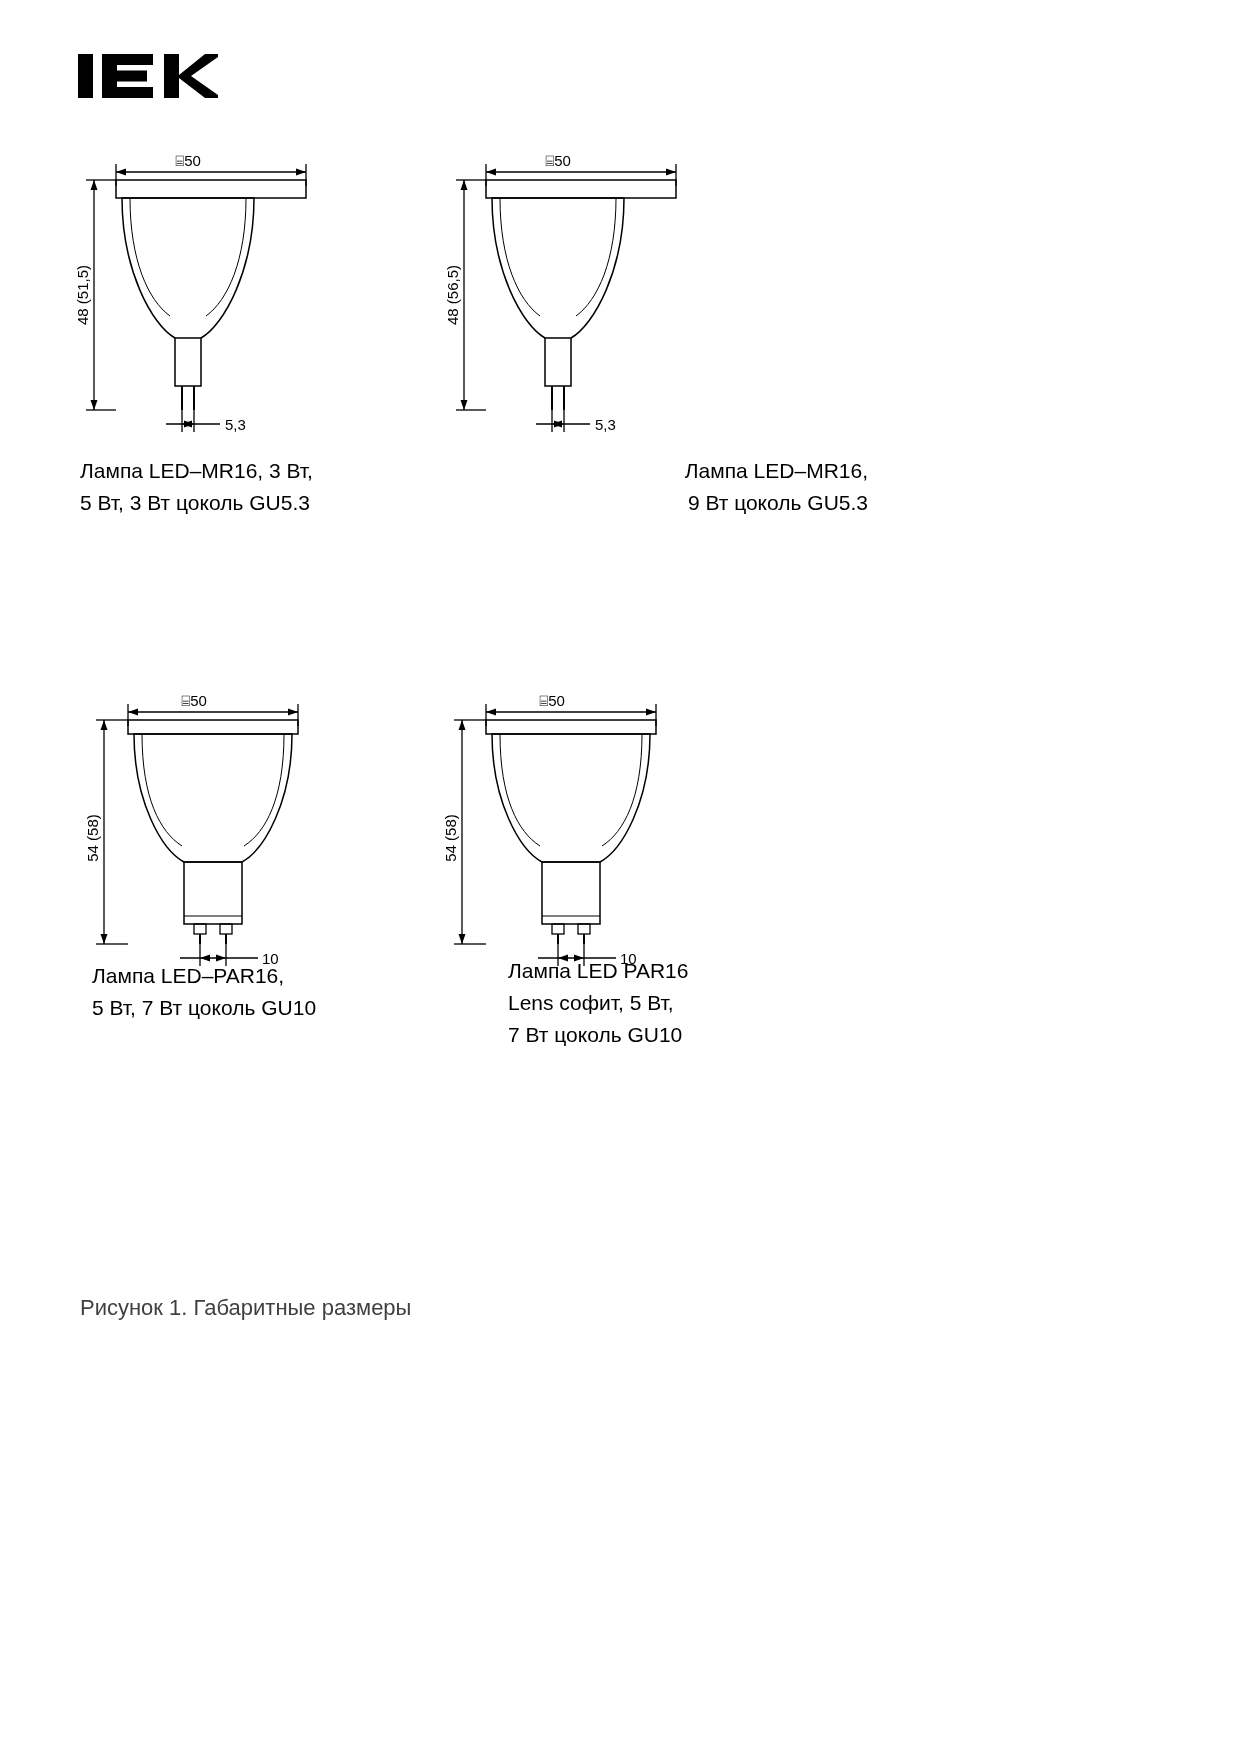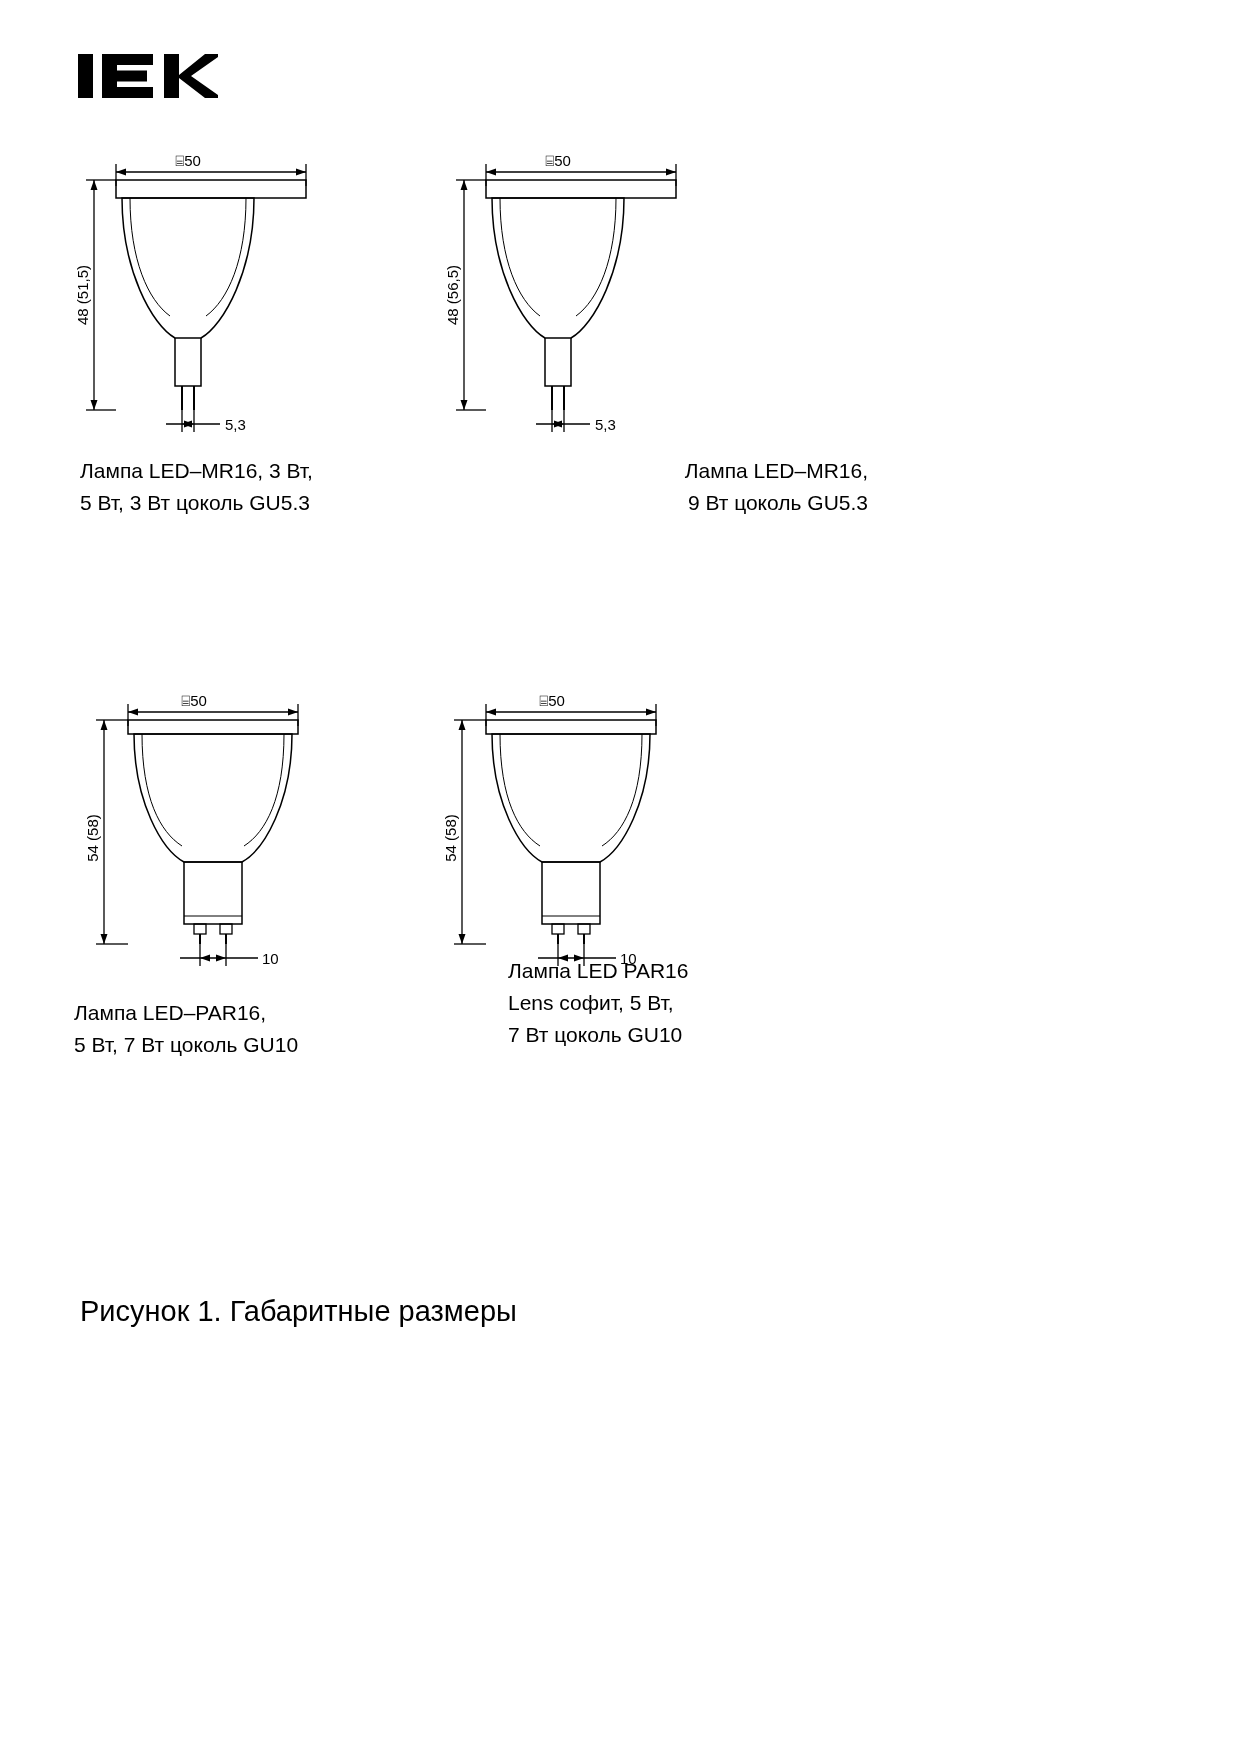--- a/index.html
+++ b/index.html
@@ -39,22 +39,22 @@
     font-size: 21px;
     line-height: 32px;
     color: #000;
     white-space: pre-line;
   }
 
   .figure-title {
     position: absolute;
     left: 80px;
     top: 1295px;
-    font-size: 29px;
-    color: #000000;
+    font-size: 22px;
+    color: #404040;
     text-align: right;
   }
 
   .dim-text {
     font-family: "Liberation Sans", sans-serif;
     font-size: 15px;
     fill: #000;
   }
 </style>
 </head>
@@ -190,21 +190,21 @@
       <polygon points="118,268 128,264.5 128,271.5" fill="#000" stroke="none"></polygon>
       <polygon points="144,268 134,264.5 134,271.5" fill="#000" stroke="none"></polygon>
       <line x1="118" y1="254" x2="118" y2="276"></line>
       <line x1="144" y1="254" x2="144" y2="276"></line>
     </g>
     <text class="dim-text" x="112" y="16" text-anchor="middle">⌸50</text>
     <text class="dim-text" x="16" y="148" text-anchor="middle" transform="rotate(-90 16 148)">54 (58)</text>
     <text class="dim-text" x="180" y="274">10</text>
   </svg>
 </div>
-<div class="caption" style="left:74px; top:960px; width:380px;margin-top:37px;">Лампа LED–PAR16,
+<div class="caption" style="left:92px; top:960px; width:380px;">Лампа LED–PAR16,
 5 Вт, 7 Вт цоколь GU10</div>
 
 <div class="fig" style="left:440px; top:690px;">
   <svg width="330" height="300" viewBox="0 0 330 300" xmlns="http://www.w3.org/2000/svg">
     <g stroke="#000" fill="none" stroke-width="1.3">
       <line x1="46" y1="22" x2="216" y2="22"></line>
       <polygon points="46,22 56,18.5 56,25.5" fill="#000" stroke="none"></polygon>
       <polygon points="216,22 206,18.5 206,25.5" fill="#000" stroke="none"></polygon>
       <line x1="46" y1="14" x2="46" y2="36"></line>
       <line x1="216" y1="14" x2="216" y2="36"></line>

